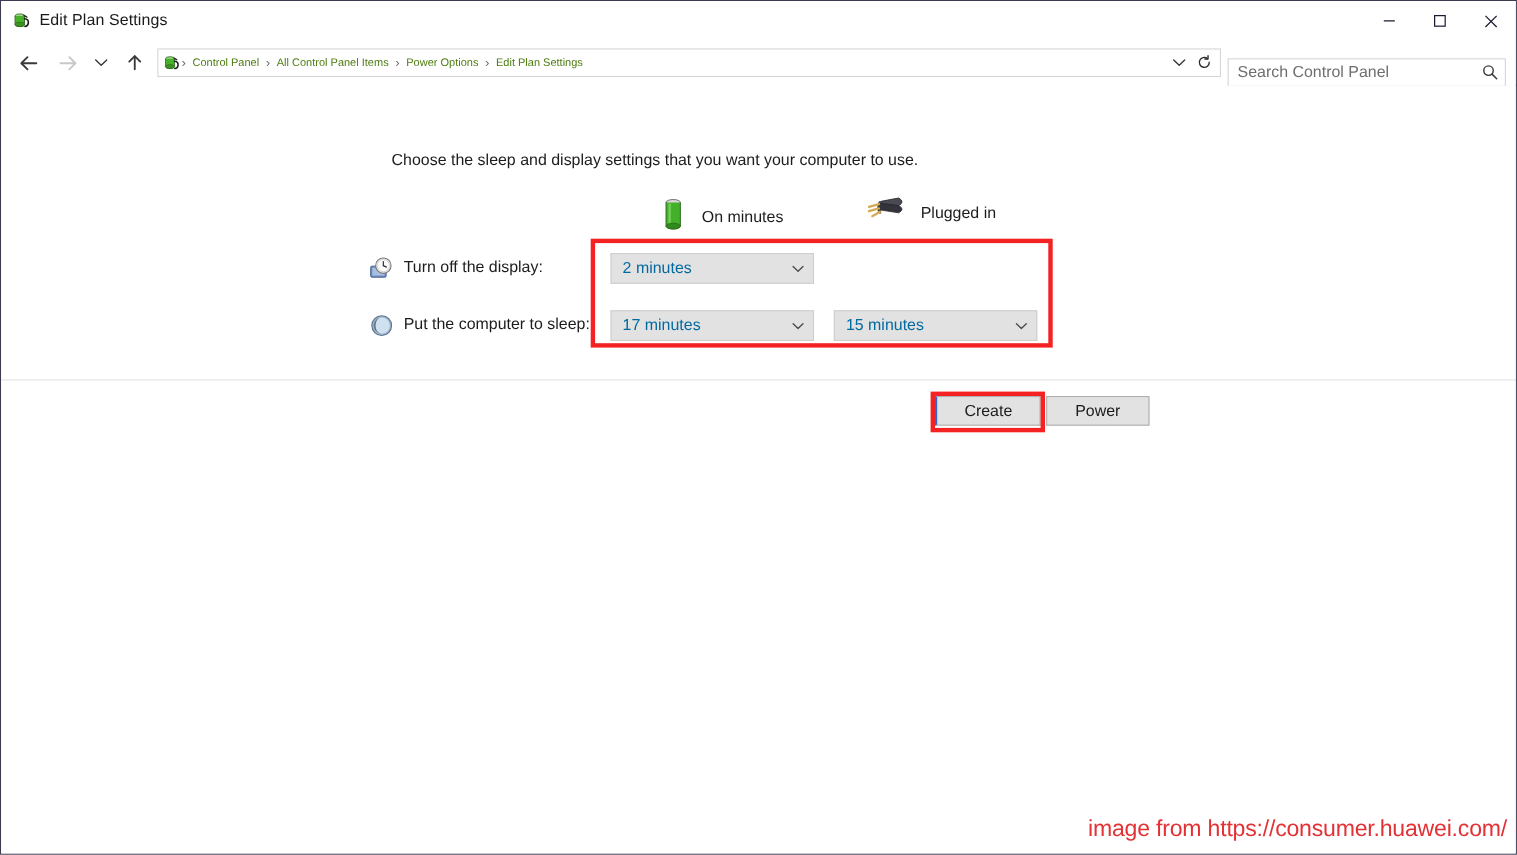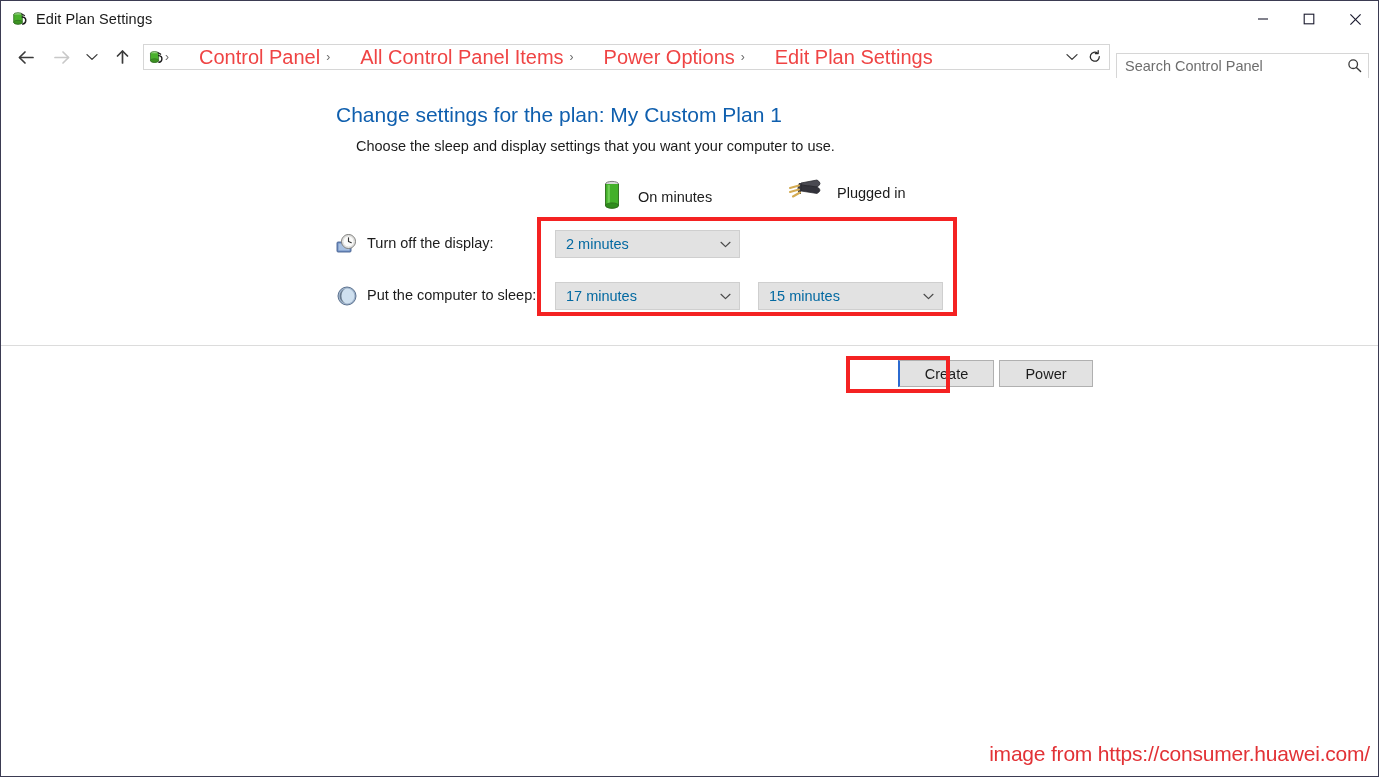--- a/index.html
+++ b/index.html
@@ -94,25 +94,24 @@
     align-items: center;
     position: relative;
   }
   #crumb-icon {
     width: 17px; height: 17px;
     margin-left: 3px;
     position: relative;
     flex: 0 0 auto;
   }
   .crumb {
-    font-size: 20px;
-    color: #ef4444;
+    font-size: 10px;
+    color: #4d7c0f;
     padding: 0 5px;
     white-space: nowrap;
-    margin-left: 24px;
   }
   .crumb-sep {
     color: #6a6a6a;
     font-size: 12px;
     padding: 0 1px;
     user-select: none;
   }
   #crumb-dropdown {
     position: absolute;
     right: 26px; top: 0;
@@ -275,21 +274,20 @@
     height: 27px;
     background: #e2e2e2;
     border: 1px solid #b0b0b0;
     font-family: "Liberation Sans", sans-serif;
     font-size: 14.5px;
     color: #1c1c1c;
     display: flex;
     align-items: center;
     justify-content: center;
     cursor: default;
-    margin-left: 48px;
   }
   #btn-create {
     left: 849px; top: 14px;
     width: 96px;
     border-left: 2px solid #2b6ad0;
   }
   #btn-cancel {
     left: 950px; top: 14px;
     width: 94px;
   }
@@ -409,21 +407,20 @@
         <svg width="15" height="15" viewBox="0 0 15 15">
           <circle cx="6.2" cy="6.2" r="4.3" fill="none" stroke="#3a3a3a" stroke-width="1.3"></circle>
           <line x1="9.4" y1="9.4" x2="13.6" y2="13.6" stroke="#3a3a3a" stroke-width="1.4" stroke-linecap="round"></line>
         </svg>
       </span>
     </div>
   </div>
 
   <div id="content">
 
-    <div id="heading">Change settings for the plan: My Custom Plan 1</div>
     <div id="subheading">Choose the sleep and display settings that you want your computer to use.</div>
 
     <div id="col-battery">
       <span>
         <svg width="28" height="34" viewBox="0 0 28 34">
           <ellipse cx="14" cy="6" rx="6.5" ry="2.6" fill="#d8d8d8" stroke="#6e6e6e" stroke-width="0.9"></ellipse>
           <path d="M7.5 6 v21.5 c0 1.5 2.9 2.7 6.5 2.7 s6.5-1.2 6.5-2.7 V6" fill="#43b02a" stroke="#2b6b1a" stroke-width="0.9"></path>
           <rect x="9.6" y="7" width="2.3" height="21" fill="#78d45e" opacity="0.85"></rect>
           <ellipse cx="14" cy="27.5" rx="6.5" ry="2.6" fill="#2f8c1c" stroke="#2b6b1a" stroke-width="0.8"></ellipse>
         </svg>

